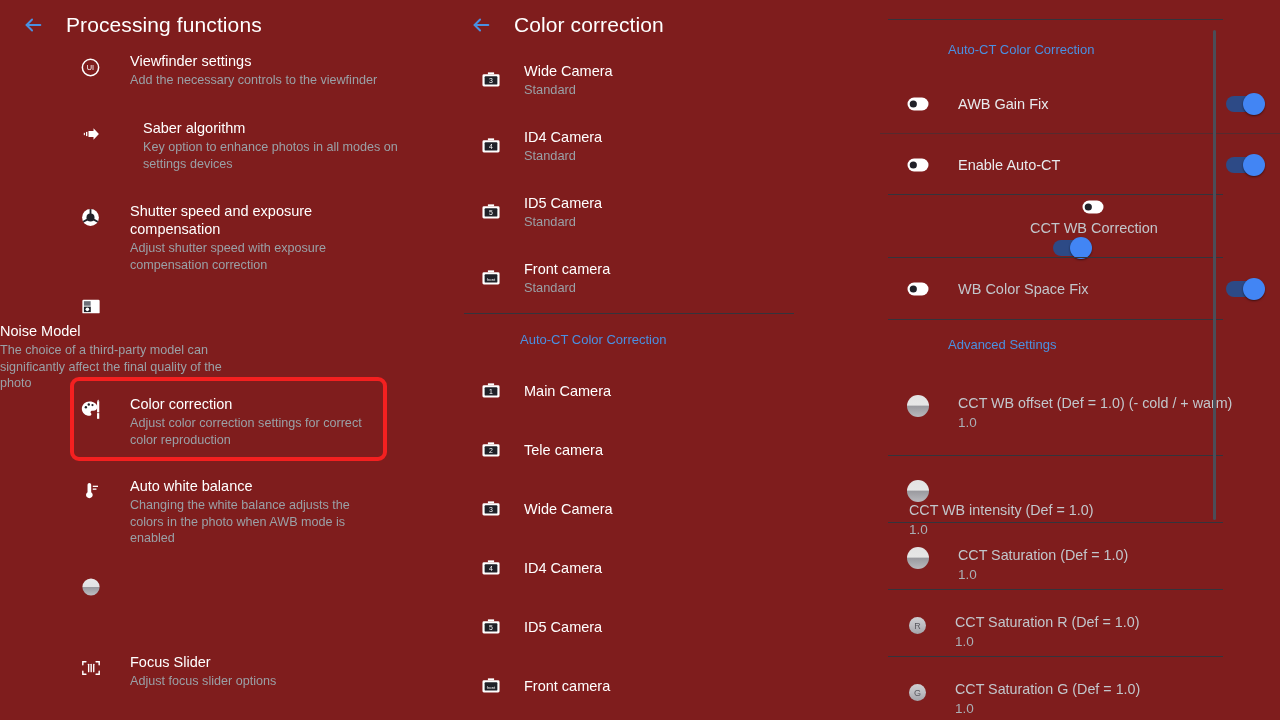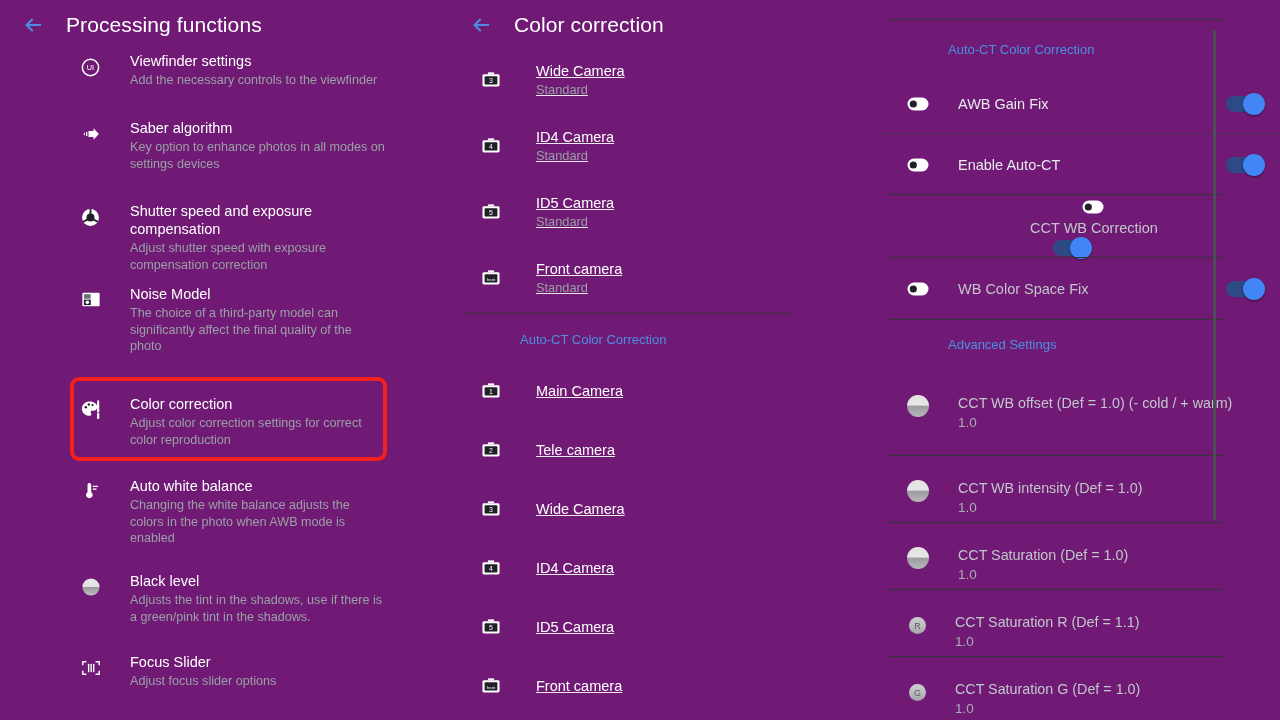--- a/index.html
+++ b/index.html
@@ -20,21 +20,21 @@
     inset: 0;
     display: flex;
     background: #202128;
   }
 
   
   .col {
     position: relative;
     height: 720px;
     overflow: hidden;
-    background: #701a75;
+    background: #7f1d1d;
   }
   .col-left   { width: 452px; }
   .col-mid    { width: 428px; }
   .col-right  { width: 400px; }
 
   
   .col-header {
     display: flex;
     align-items: center;
     height: 50px;
@@ -212,21 +212,21 @@
   }
   .cam-icon {
     width: 26px;
     height: 26px;
     margin-left: 26px;
     flex: 0 0 auto;
     display: flex;
     align-items: center;
     justify-content: center;
   }
-  .cam-text { margin-left: 32px; text-decoration: underline; }
+  .cam-text { margin-left: 20px; }
   .cam-title {
     font-size: 14.5px;
     color: #ffffff;
     line-height: 18px;
   }
   .cam-sub {
     font-size: 12.8px;
     color: #9aa0a6;
     line-height: 17px;
     margin-top: 1px;
@@ -272,21 +272,21 @@
             <circle cx="12" cy="12" r="9.3" fill="none" stroke="#fff" stroke-width="1.7"></circle>
             <text x="12" y="15.4" font-size="8.4" fill="#fff" text-anchor="middle" font-family="Liberation Sans, sans-serif">UI</text>
           </svg>
       </div>
       <div class="row-text">
         <div class="row-title">Viewfinder settings</div>
         <div class="row-sub">Add the necessary controls to the viewfinder</div>
       </div>
     </div>
 
-    <div class="row left-row" style="top:119px;position:absolute;width:452px;">
+    <div class="row left-row" style="top:119px;position:absolute;width:452px;gap:13px;">
       <div class="row-icon">
         <svg width="22" height="20" viewBox="0 0 24 24" fill="#fff">
             <path d="M9 8.5 L15 8.5 L15 5 L21.5 12 L15 19 L15 15.5 L9 15.5 Z"></path>
             <rect x="6" y="9.5" width="1.6" height="5"></rect>
             <rect x="3.4" y="10.6" width="1.3" height="2.8"></rect>
           </svg>
       </div>
       <div class="row-text">
         <div class="row-title">Saber algorithm</div>
         <div class="row-sub">Key option to enhance photos in all modes on settings devices</div>
@@ -304,21 +304,21 @@
               <line x1="3.7" y1="16.8" x2="8.8" y2="14.2"></line>
             </g>
           </svg>
       </div>
       <div class="row-text">
         <div class="row-title" style="max-width:225px">Shutter speed and exposure compensation</div>
         <div class="row-sub" style="max-width:250px">Adjust shutter speed with exposure compensation correction</div>
       </div>
     </div>
 
-    <div class="row left-row" style="top:285px;position:absolute;width:452px;">
+    <div class="row left-row" style="top:292px;position:absolute;width:452px;flex-direction:column;">
       <div class="row-icon">
         <svg width="22" height="20" viewBox="0 0 24 22">
             <rect x="2.5" y="3" width="19" height="15" rx="1.3" fill="#fff"></rect>
             <rect x="4.2" y="4.6" width="7.4" height="5" fill="#6d6f78"></rect>
             <rect x="4.2" y="10.6" width="7.6" height="6" fill="#202128"></rect>
             <circle cx="8" cy="13.6" r="2" fill="#fff"></circle>
           </svg>
       </div>
       <div class="row-text">
         <div class="row-title">Noise Model</div>
@@ -366,24 +366,20 @@
               <linearGradient id="knobg" x1="0" y1="0" x2="0" y2="1">
                 <stop offset="0%" stop-color="#e8e8ea"></stop>
                 <stop offset="48%" stop-color="#e2e2e4"></stop>
                 <stop offset="52%" stop-color="#9a9aa0"></stop>
                 <stop offset="100%" stop-color="#bfbfc4"></stop>
               </linearGradient>
             </defs>
             <circle cx="12" cy="12" r="9.4" fill="url(#knobg)"></circle>
           </svg>
       </div>
-      <div class="row-text">
-        <div class="row-title">Black level</div>
-        <div class="row-sub" style="max-width:254px">Adjusts the tint in the shadows, use if there is a green/pink tint in the shadows.</div>
-      </div>
     </div>
 
     <div class="row left-row" style="top:653px;position:absolute;width:452px;">
       <div class="row-icon">
         <svg width="22" height="20" viewBox="0 0 24 22" fill="none" stroke="#fff" stroke-width="1.6" stroke-linecap="round">
             <path d="M3 7.4V4.2h3.4M21 7.4V4.2h-3.4M3 14.6v3.2h3.4M21 14.6v3.2h-3.4"></path>
             <g stroke-width="1.5">
               <line x1="9.4" y1="7" x2="9.4" y2="15"></line>
               <line x1="12.2" y1="7" x2="12.2" y2="15"></line>
               <line x1="15" y1="7" x2="15" y2="15"></line>
@@ -621,21 +617,21 @@
     <div class="slider-row" style="position:absolute;top:381px;width:400px;">
       <div class="slider-knob"></div>
       <div class="slider-texts">
         <div class="slider-title">CCT WB offset (Def = 1.0) (- cold / + warm)</div>
         <div class="slider-value">1.0</div>
       </div>
     </div>
 
     <div class="divider" style="position:absolute;left:8px;top:455px;width:335px;"></div>
 
-    <div class="slider-row" style="position:absolute;top:466px;width:400px;">
+    <div class="slider-row" style="position:absolute;top:466px;width:400px;flex-direction:column;">
       <div class="slider-knob"></div>
       <div class="slider-texts">
         <div class="slider-title">CCT WB intensity (Def = 1.0)</div>
         <div class="slider-value">1.0</div>
       </div>
     </div>
 
     <div class="divider" style="position:absolute;left:8px;top:522px;width:335px;"></div>
 
     <div class="slider-row" style="position:absolute;top:533px;width:400px;">
@@ -644,21 +640,21 @@
         <div class="slider-title">CCT Saturation (Def = 1.0)</div>
         <div class="slider-value">1.0</div>
       </div>
     </div>
 
     <div class="divider" style="position:absolute;left:8px;top:589px;width:335px;"></div>
 
     <div class="slider-row" style="position:absolute;top:600px;width:400px;">
       <div class="slider-knob small">R</div>
       <div class="slider-texts">
-        <div class="slider-title">CCT Saturation R (Def = 1.1)</div>
+        <div class="slider-title">CCT Saturation R (Def = 1.0)</div>
         <div class="slider-value">1.0</div>
       </div>
     </div>
 
     <div class="divider" style="position:absolute;left:8px;top:656px;width:335px;"></div>
 
     <div class="slider-row" style="position:absolute;top:667px;width:400px;">
       <div class="slider-knob small">G</div>
       <div class="slider-texts">
         <div class="slider-title">CCT Saturation G (Def = 1.0)</div>

